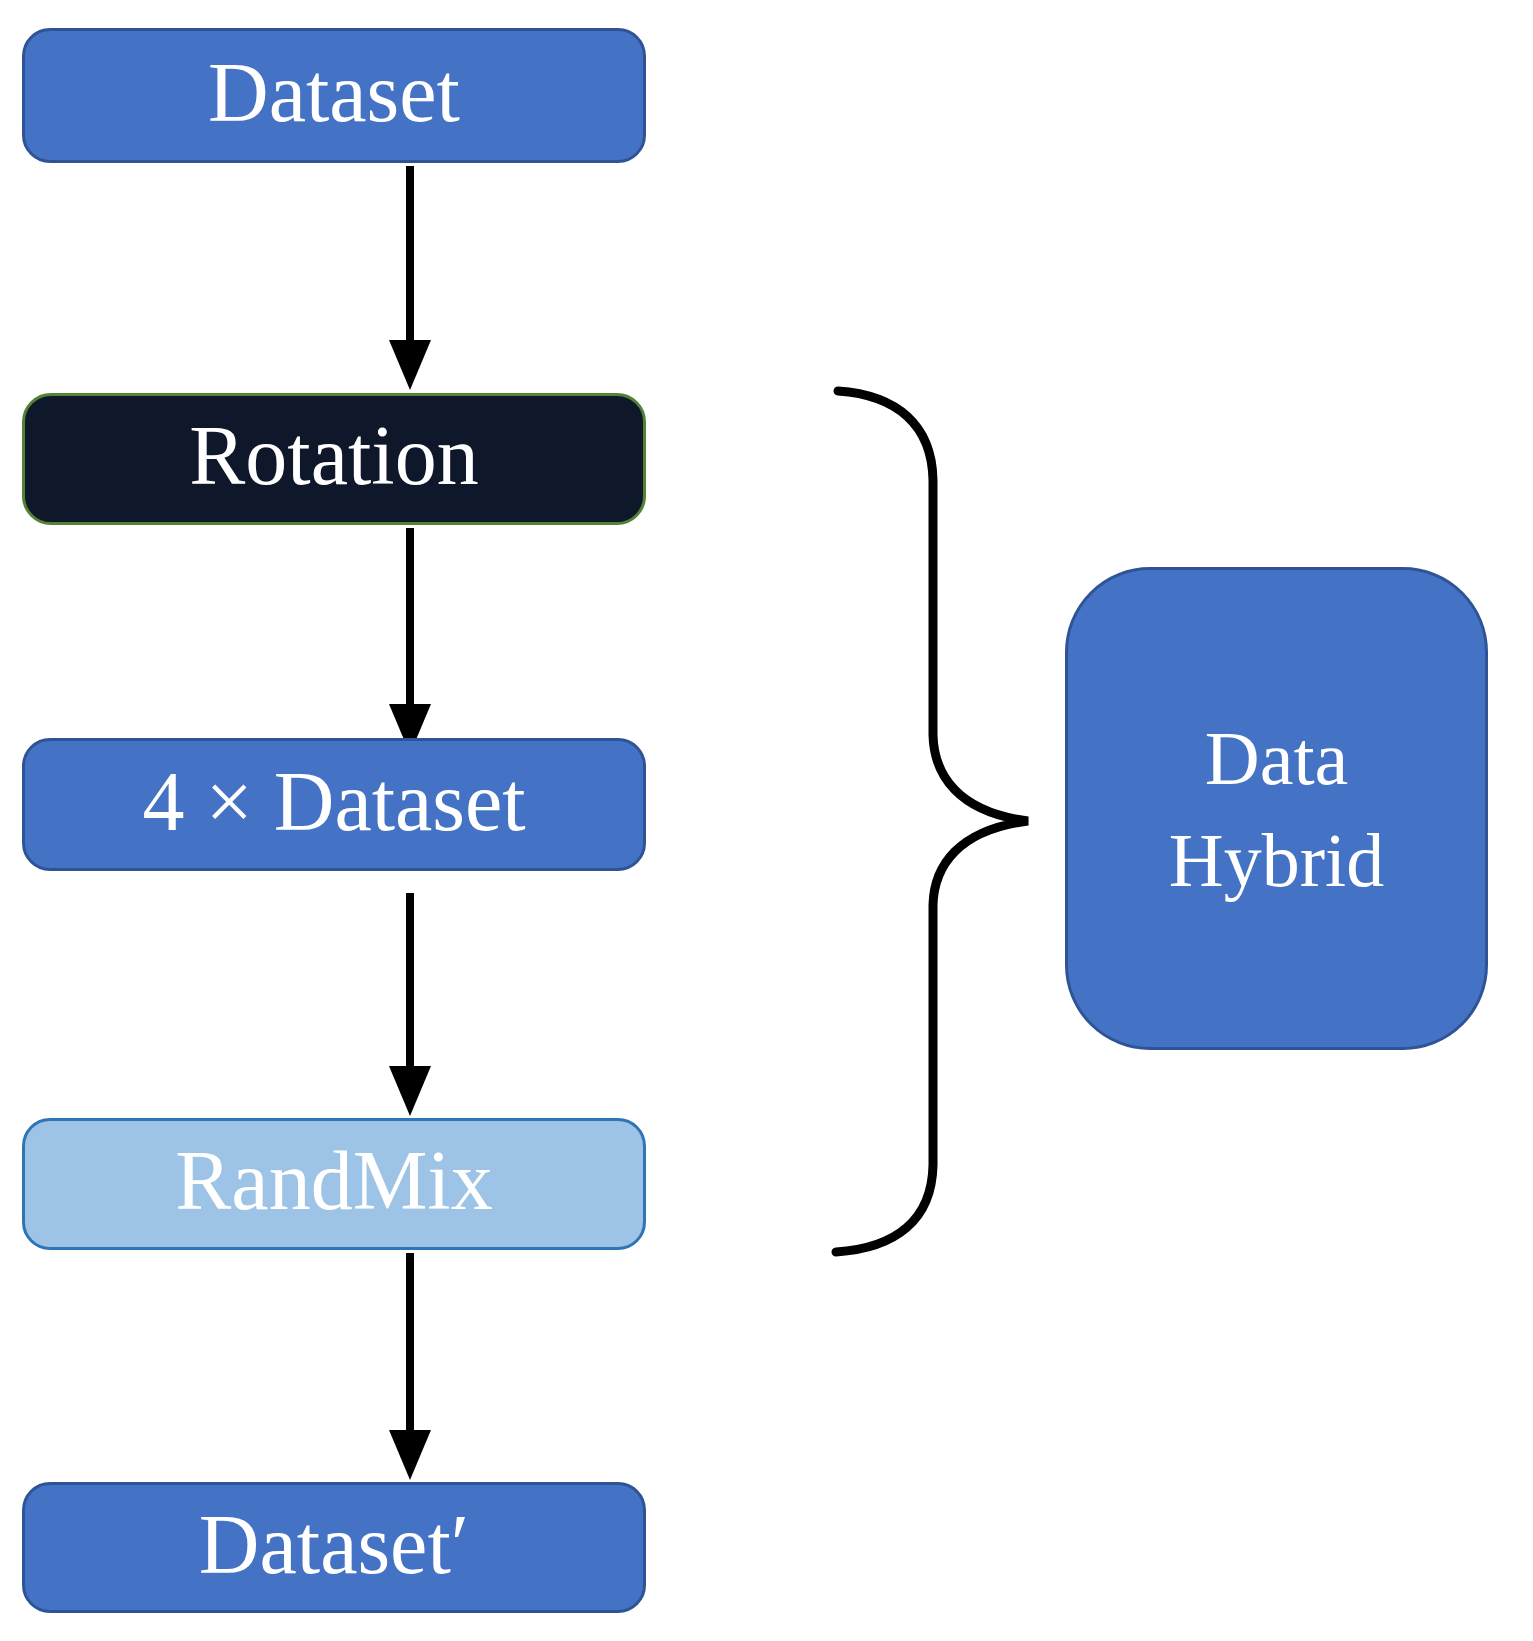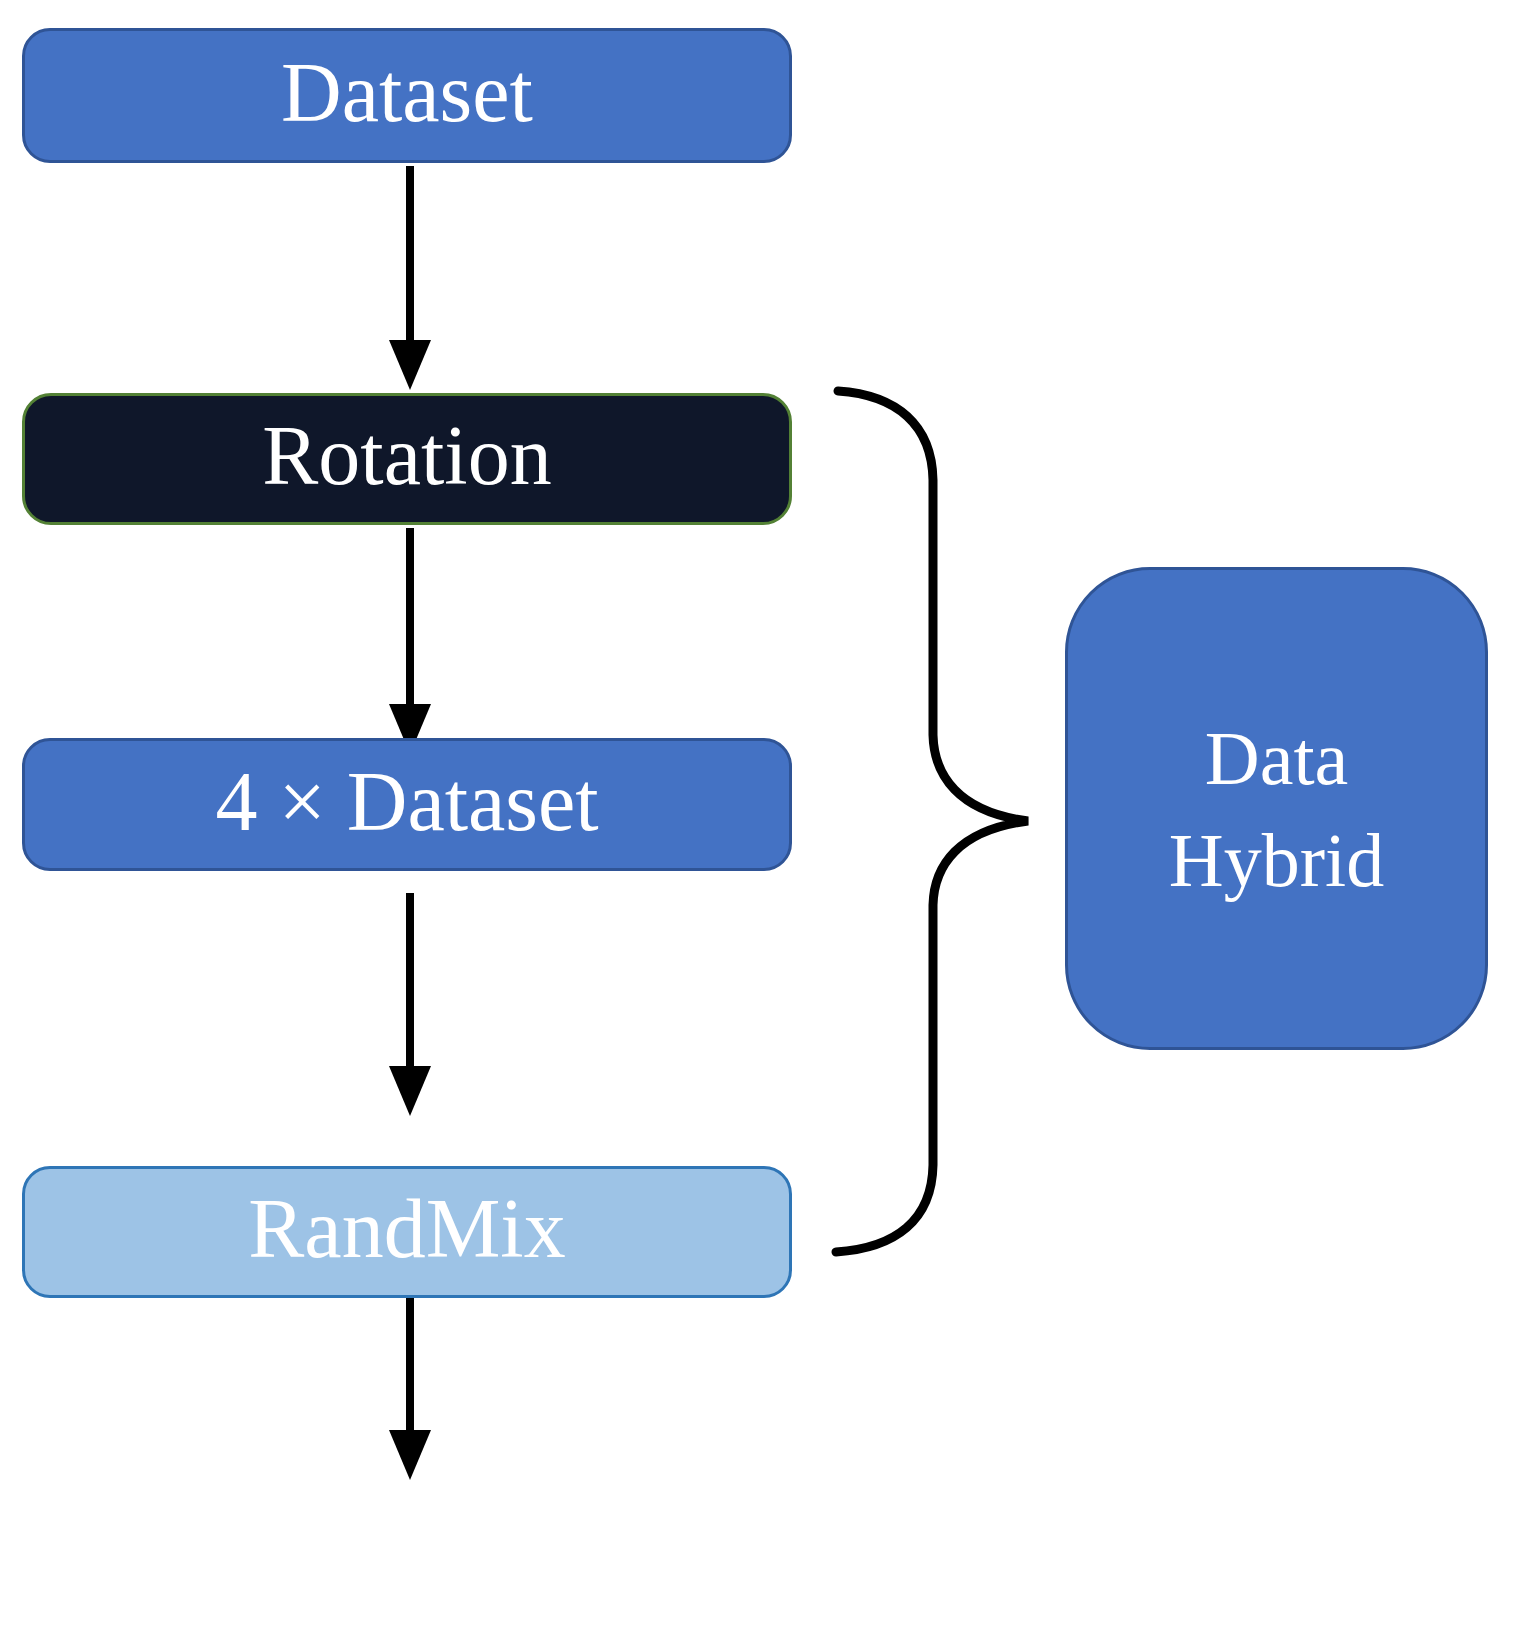--- a/index.html
+++ b/index.html
@@ -11,38 +11,38 @@
     position: relative;
     width: 1533px;
     height: 1641px;
     background: #ffffff;
     font-family: "Liberation Serif", "DejaVu Serif", serif;
     overflow: hidden;
   }
   .flow-node {
     position: absolute;
     left: 22px;
-    width: 770px;
+    width: 624px;
     box-sizing: border-box;
     border: 3px solid;
     border-radius: 28px;
     display: flex;
     align-items: center;
     justify-content: center;
   }
   .flow-node .label {
     font-size: 84px;
     line-height: 1;
     white-space: nowrap;
     padding-bottom: 6px;
   }
   #node-dataset        { top: 28px;   height: 135px; }
   #node-rotation       { top: 393px;  height: 132px; }
   #node-dataset-x4     { top: 738px;  height: 133px; }
-  #node-randmix        { top: 1166px; height: 132px; }
+  #node-randmix        { top: 1118px; height: 132px; }
   #node-dataset-prime  { top: 1482px; height: 131px; }
 
   #node-group {
     position: absolute;
     left: 1065px;
     top: 567px;
     width: 423px;
     height: 483px;
     box-sizing: border-box;
     border: 3px solid;
@@ -112,19 +112,22 @@
   </div>
 
   <div class="flow-node" id="node-dataset-x4" style="background-color: rgb(68, 114, 196); border-color: rgb(47, 84, 150); color: rgb(255, 255, 255);">
     <span class="label">4 × Dataset</span>
   </div>
 
   <div class="flow-node" id="node-randmix" style="background-color: rgb(157, 195, 230); border-color: rgb(46, 117, 182); color: rgb(255, 255, 255);">
     <span class="label">RandMix</span>
   </div>
 
+  <div class="flow-node" id="node-dataset-prime" style="background-color: rgb(68, 114, 196); border-color: rgb(47, 84, 150); color: rgb(255, 255, 255);">
+    <span class="label">Dataset′</span>
+  </div>
 
   <div id="node-group" style="background-color: rgb(68, 114, 196); border-color: rgb(47, 84, 150); color: rgb(255, 255, 255);">
     <div class="group-line">Data</div>
     <div class="group-line">Hybrid</div>
   </div>
 
 </div>
 
 </body></html>

